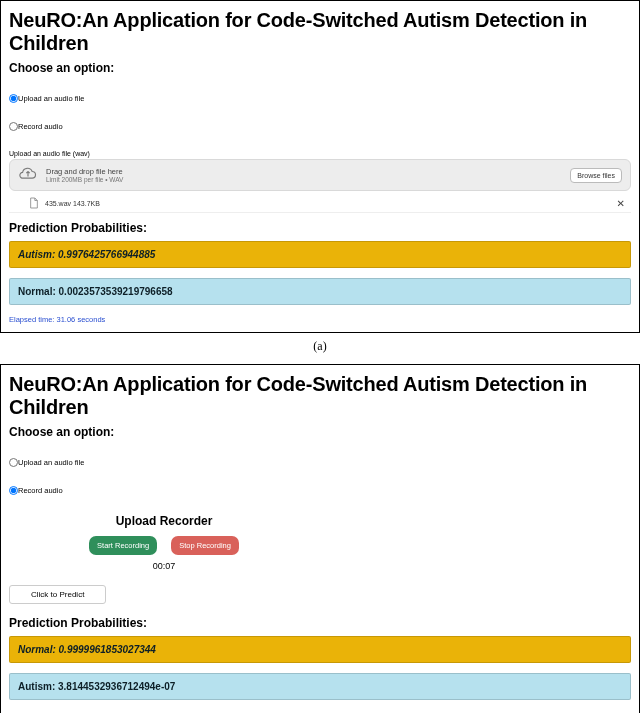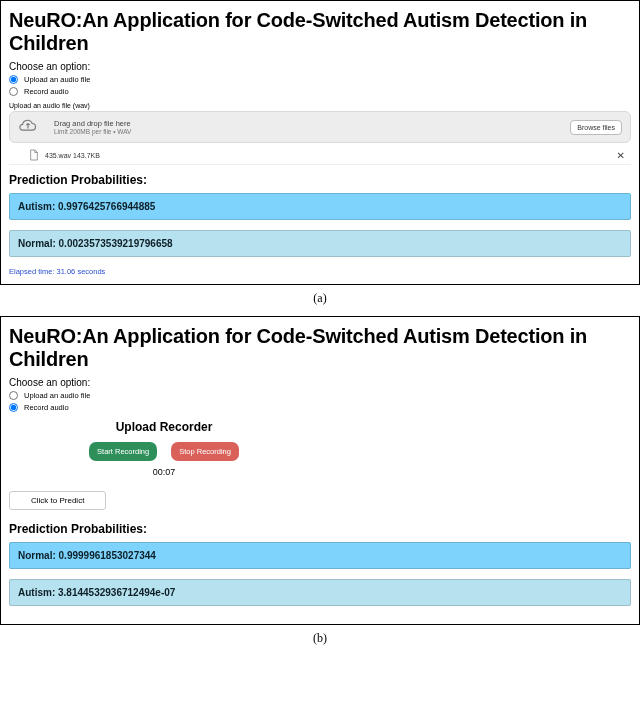--- a/index.html
+++ b/index.html
@@ -16,48 +16,48 @@
     padding: 6px 8px 8px 8px;
     position: relative;
   }
   .app-title {
     font-size: 20px;
     font-weight: 700;
     margin: 2px 0 6px 0;
     letter-spacing: -0.2px;
   }
   .small-label {
-    font-size: 10px;
-    font-weight: 400;
+    font-size: 12px;
+    font-weight: 700;
     margin: 4px 0 2px 0;
   }
   .radio-row {
     display: flex;
     align-items: flex-start;
-    gap: 6px;
+    gap: 0;
     font-size: 7.5px;
-    margin: 3px 0;
+    margin: 19px 0;
   }
   .radio-row input[type=radio]{
     width:9px;height:9px;
   }
   .upload-hint {
     font-size: 7px;
     margin: 6px 0 2px 0;
   }
   .dropzone {
     display:flex;
     align-items:center;
     justify-content:space-between;
     background:#ededed;
     border:1px solid #d9d9d9;
     border-radius:6px;
     padding:6px 8px;
   }
-  .dz-left{display:flex;align-items:center;gap:16px;}
+  .dz-left{display:flex;align-items:center;gap:8px;}
   .dz-text .l1{font-size:7.5px;color:#444;}
   .dz-text .l2{font-size:6.5px;color:#777;}
   .cloud-icon{color:#7a7a7a;}
   .browse-btn{
     background:#fff;border:1px solid #bbb;border-radius:4px;
     padding:3px 6px;font-size:7px;color:#333;
   }
   .file-row{
     display:flex;align-items:center;justify-content:space-between;
     padding:4px 6px 2px 20px;font-size:7px;color:#333;
@@ -70,21 +70,21 @@
     font-size:12px;font-weight:700;margin:8px 0 6px 0;
   }
   .prob-bar{
     border-radius:2px;
     padding:7px 8px;
     font-size:10px;
     font-weight:600;
     margin-bottom:10px;
     border:1px solid rgba(0,0,0,0.15);
   }
-  .prob-dark{background:#7dd3fc;color:#0d1f27;}
+  .prob-dark{background:#eab308;color:#0d1f27;font-style:italic;}
   .prob-light{background:#b6e1ee;color:#0d1f27;}
   .elapsed{font-size:7.5px;color:#2a4fd0;margin-top:2px;}
   .caption{
     text-align:center;font-size:12px;font-family:"Times New Roman",serif;
     margin:6px 0 10px 0;
   }
   .recorder-wrap{
     margin:8px 0 6px 40px;width:230px;text-align:center;
   }
   .recorder-title{font-size:12px;font-weight:700;margin-bottom:8px;}

